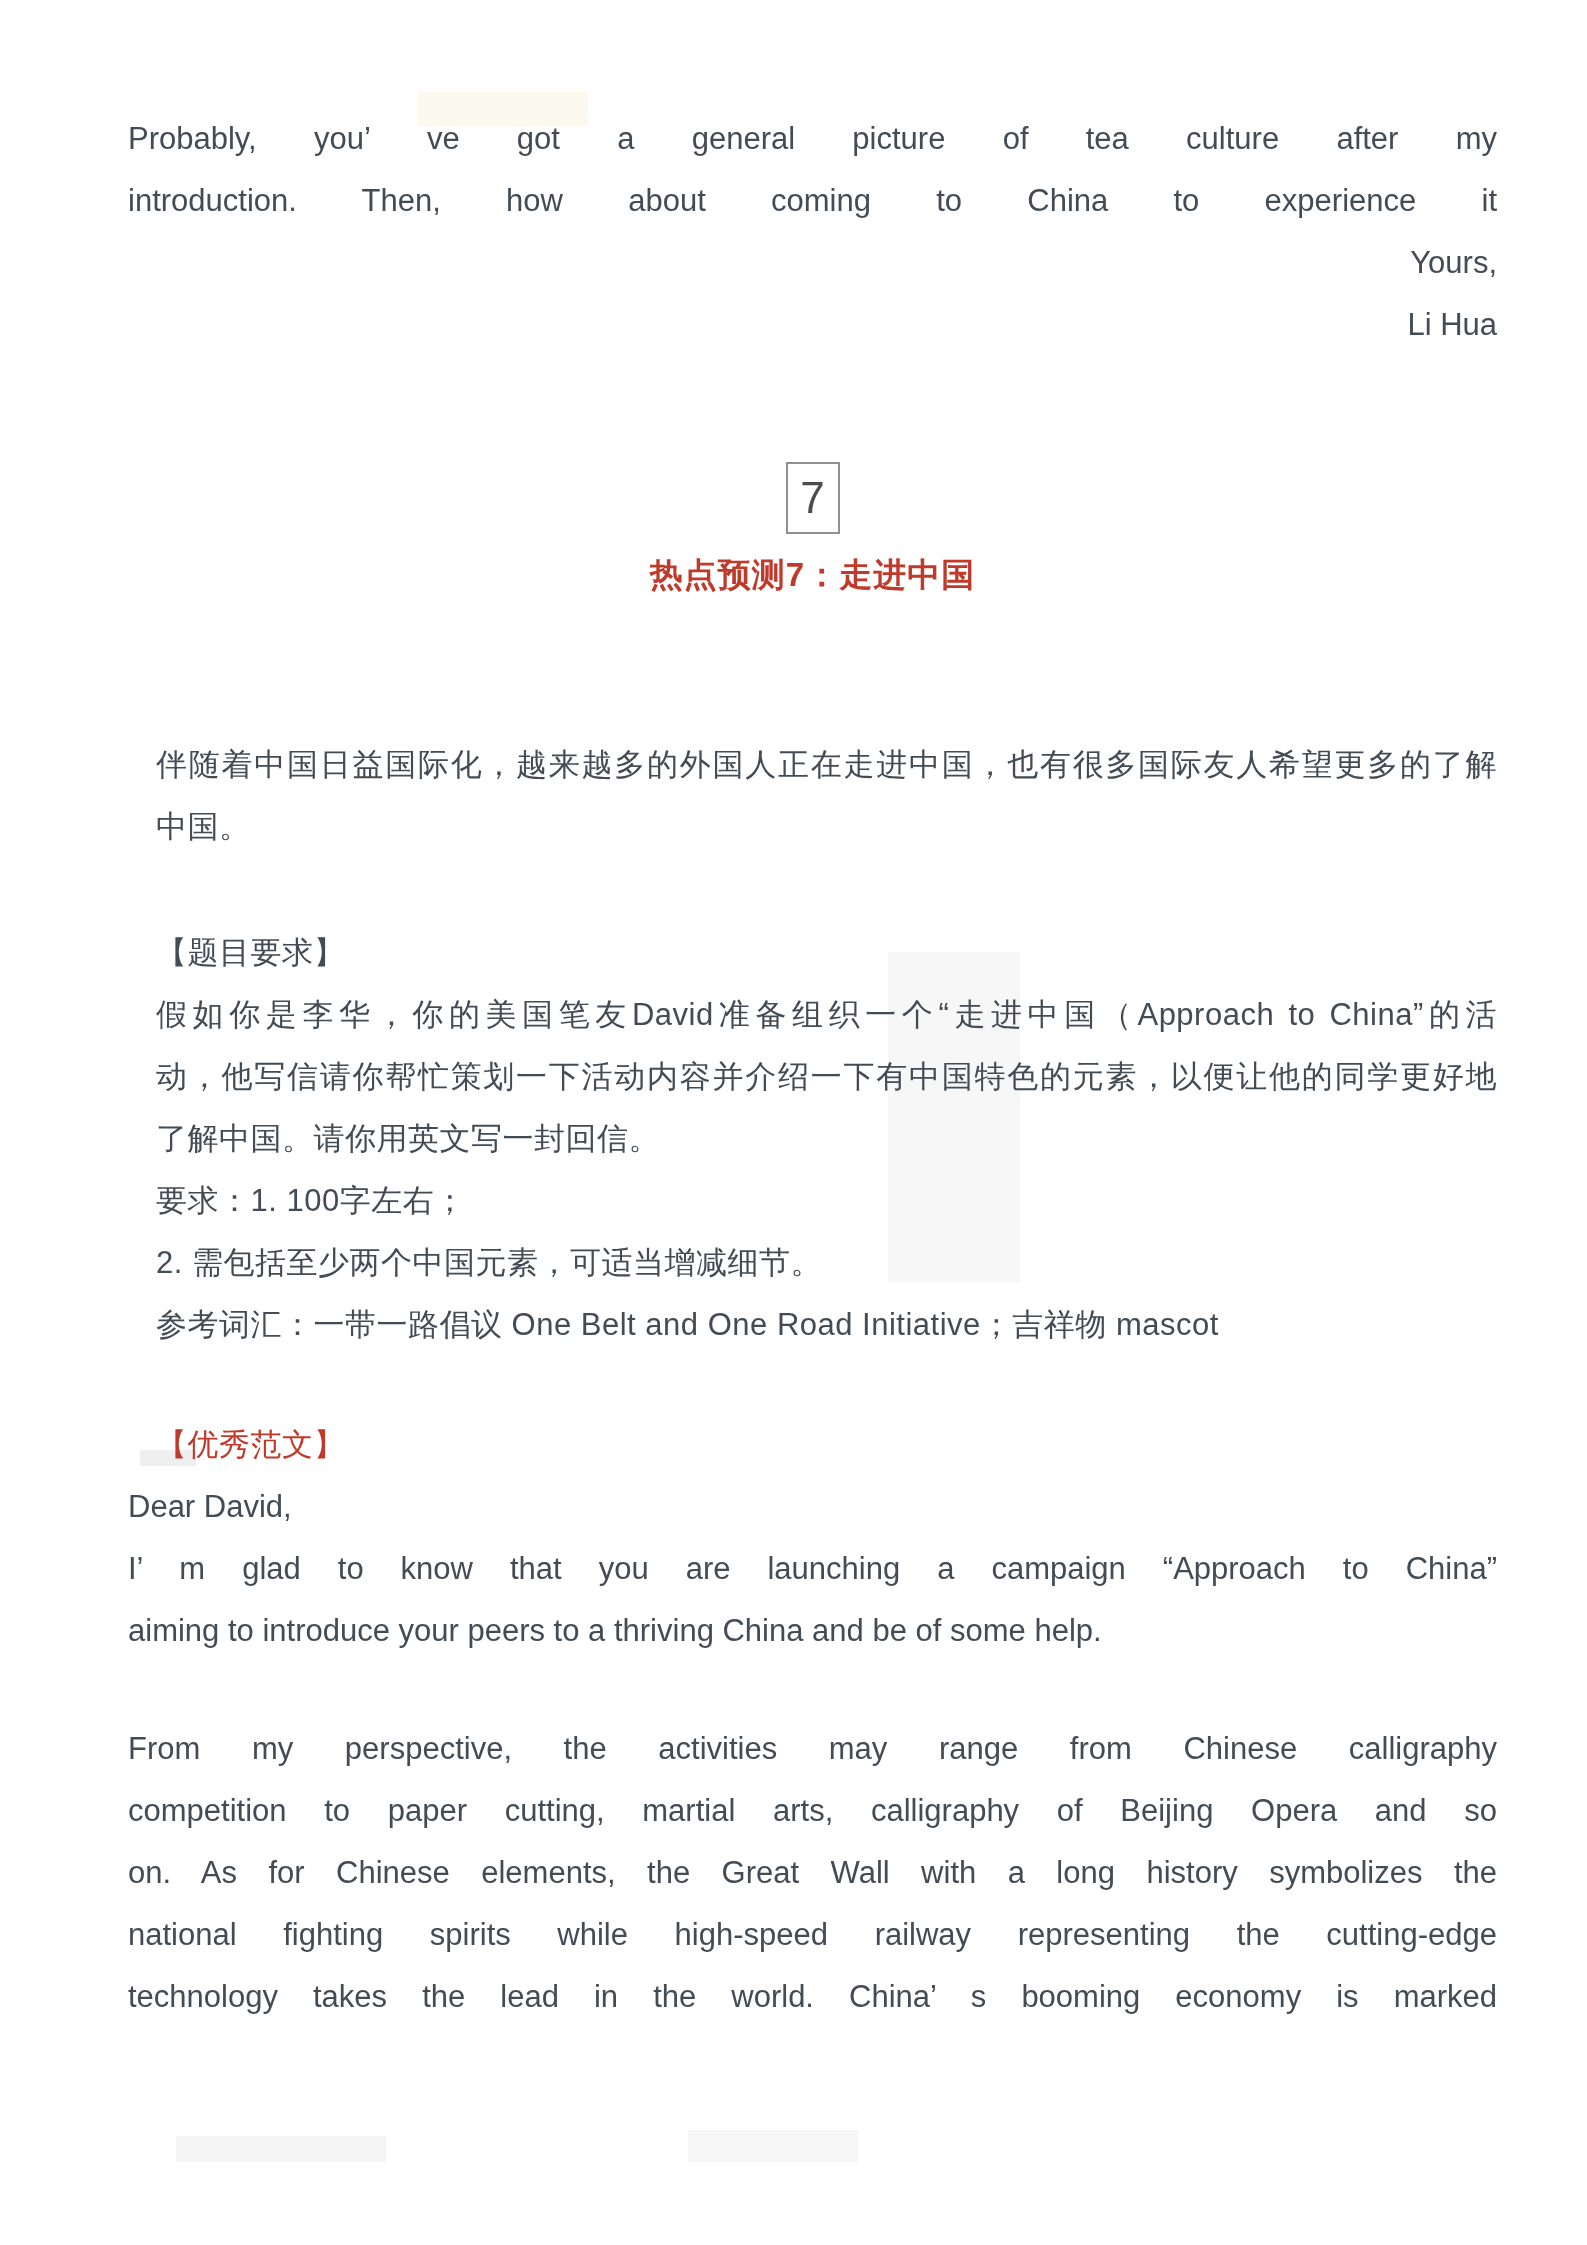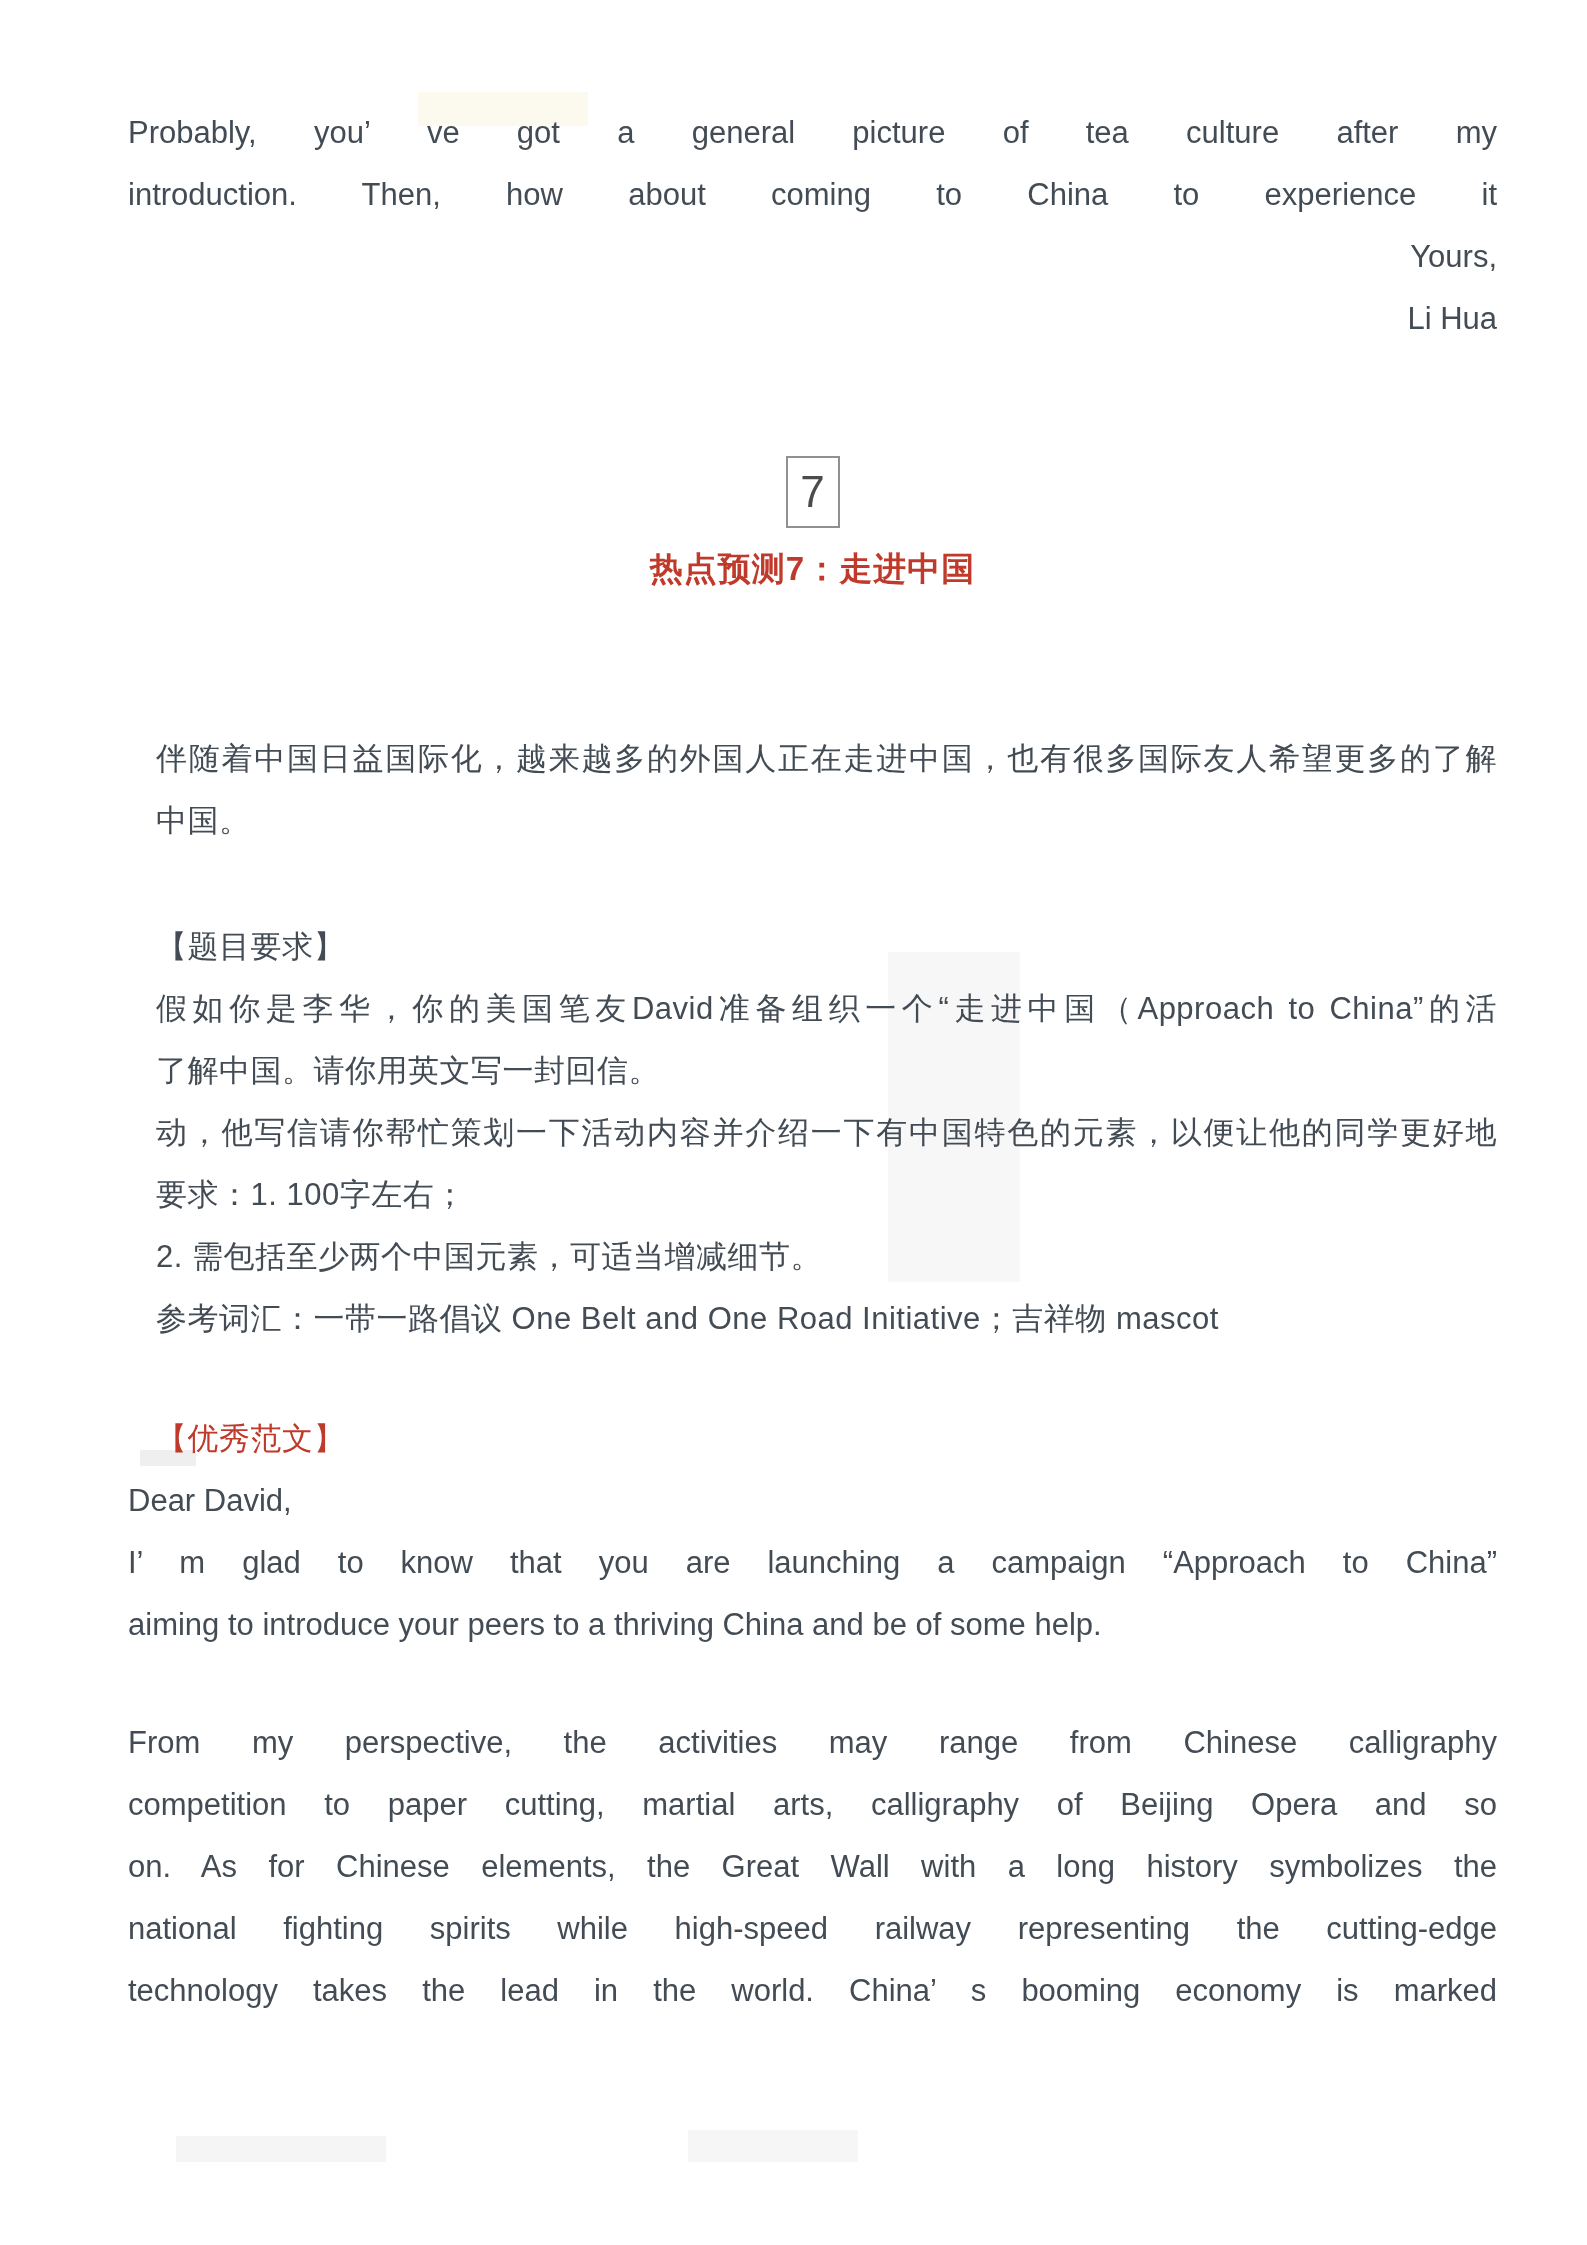--- a/index.html
+++ b/index.html
@@ -6,21 +6,21 @@
   body {
     width: 1587px; height: 2245px;
     background: #ffffff;
     font-family: "Liberation Sans", sans-serif;
     color: #434c55;
     position: relative;
     overflow: hidden;
   }
   .content {
     position: absolute;
-    left: 128px; top: 0;
+    left: 128px; top: 6px;
     width: 1369px;
     padding-top: 102px;
     z-index: 2;
   }
   .line {
     font-size: 31px;
     line-height: 62px;
     margin: 0;
     text-align: justify;
     text-align-last: left;
@@ -84,22 +84,22 @@
     <div class="section-title">热点预测7：走进中国</div>
 
     <div class="intro-block">
       <p class="line cn jl">伴随着中国日益国际化，越来越多的外国人正在走进中国，也有很多国际友人希望更多的了解</p>
       <p class="line cn">中国。</p>
     </div>
 
     <div class="req-block">
       <p class="line cn">【题目要求】</p>
       <p class="line cn jl">假如你是李华，你的美国笔友David准备组织一个“走进中国（Approach to China”的活</p>
+      <p class="line cn jl">动，他写信请你帮忙策划一下活动内容并介绍一下有中国特色的元素，以便让他的同学更好地</p>
       <p class="line cn">了解中国。请你用英文写一封回信。</p>
-      <p class="line cn jl">动，他写信请你帮忙策划一下活动内容并介绍一下有中国特色的元素，以便让他的同学更好地</p>
       <p class="line cn">要求：1. 100字左右；</p>
       <p class="line cn">2. 需包括至少两个中国元素，可适当增减细节。</p>
       <p class="line cn">参考词汇：一带一路倡议 One Belt and One Road Initiative；吉祥物 mascot</p>
     </div>
 
     <div class="essay-block">
       <p class="line cn red-bold">【优秀范文】</p>
       <p class="line">Dear David,</p>
       <p class="line jl">I’ m glad to know that you are launching a campaign  “Approach to China”</p>
       <p class="line">aiming to introduce your peers to a thriving China and be of some help.</p>

